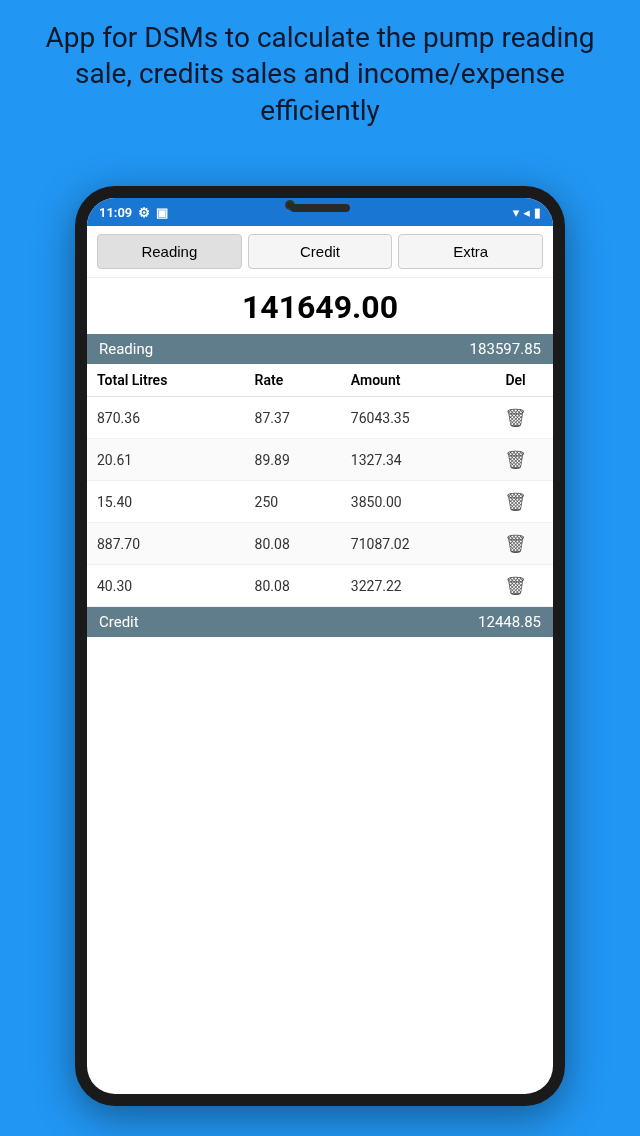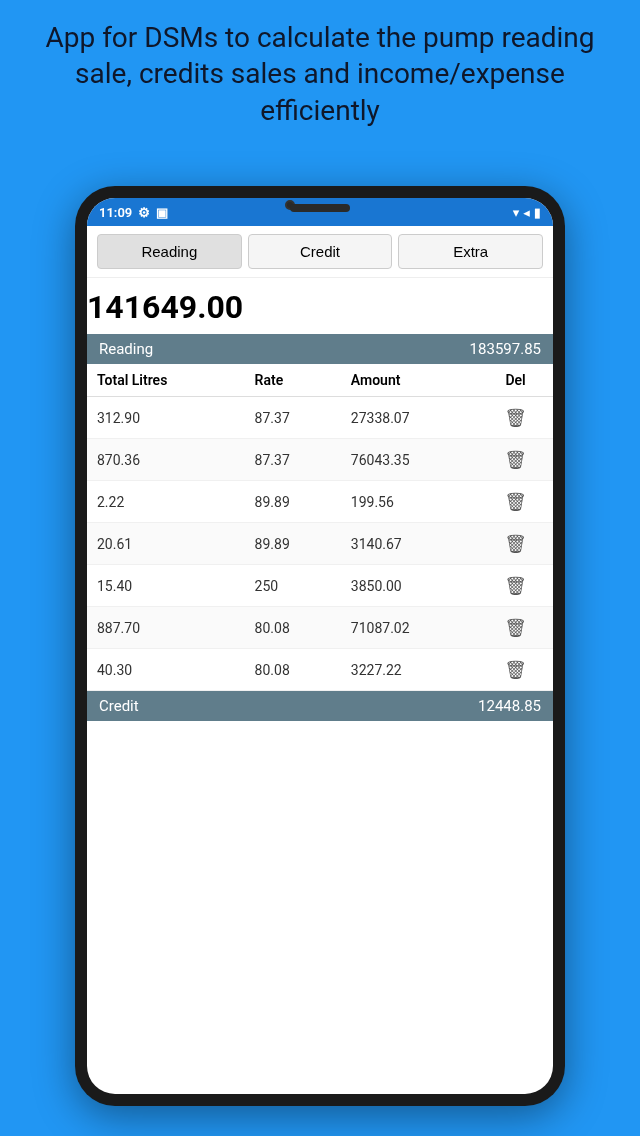--- a/index.html
+++ b/index.html
@@ -92,20 +92,21 @@
       cursor: pointer;
       text-align: center;
     }
     .tab-btn.active {
       background: #e0e0e0;
       font-weight: 500;
     }
 
     
     .total-display {
+      text-align: center;
       font-size: 32px;
       font-weight: 700;
       padding: 10px 0 8px;
       background: white;
       flex-shrink: 0;
     }
 
     
     .content-scroll {
       flex: 1;
@@ -223,42 +224,30 @@
       <table class="data-table">
         <thead>
           <tr>
             <th>Total Litres</th>
             <th>Rate</th>
             <th>Amount</th>
             <th>Del</th>
           </tr>
         </thead>
         <tbody id="reading-tbody">
-        <tr>
-    <td>312.90</td>
-    <td>87.37</td>
-    <td>27338.07</td>
-    <td><span class="trash-icon">🗑</span></td>
-  </tr>
             <tr>
     <td>870.36</td>
     <td>87.37</td>
     <td>76043.35</td>
     <td><span class="trash-icon">🗑</span></td>
   </tr>
             <tr>
-    <td>2.22</td>
-    <td>89.89</td>
-    <td>199.56</td>
-    <td><span class="trash-icon">🗑</span></td>
-  </tr>
-            <tr>
     <td>20.61</td>
     <td>89.89</td>
-    <td>3140.67</td>
+    <td>1327.34</td>
     <td><span class="trash-icon">🗑</span></td>
   </tr>
             <tr>
     <td>15.40</td>
     <td>250</td>
     <td>3850.00</td>
     <td><span class="trash-icon">🗑</span></td>
   </tr>
             <tr>
     <td>887.70</td>

